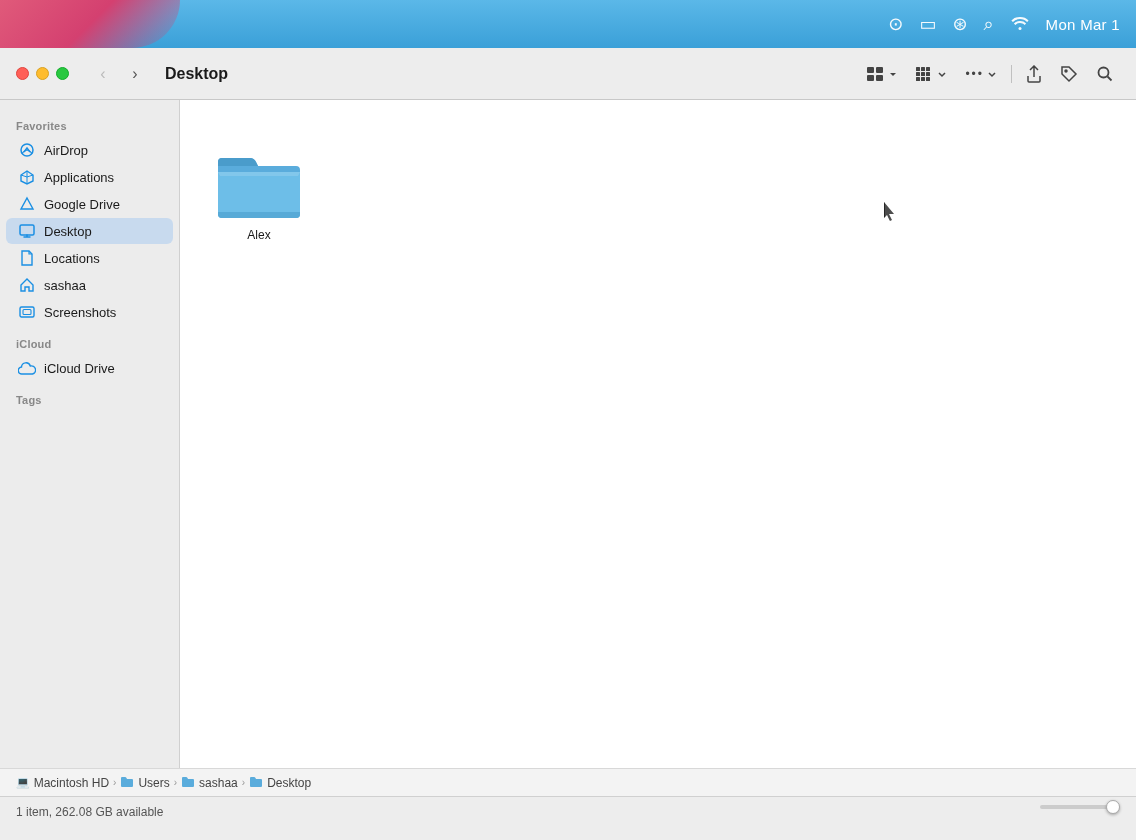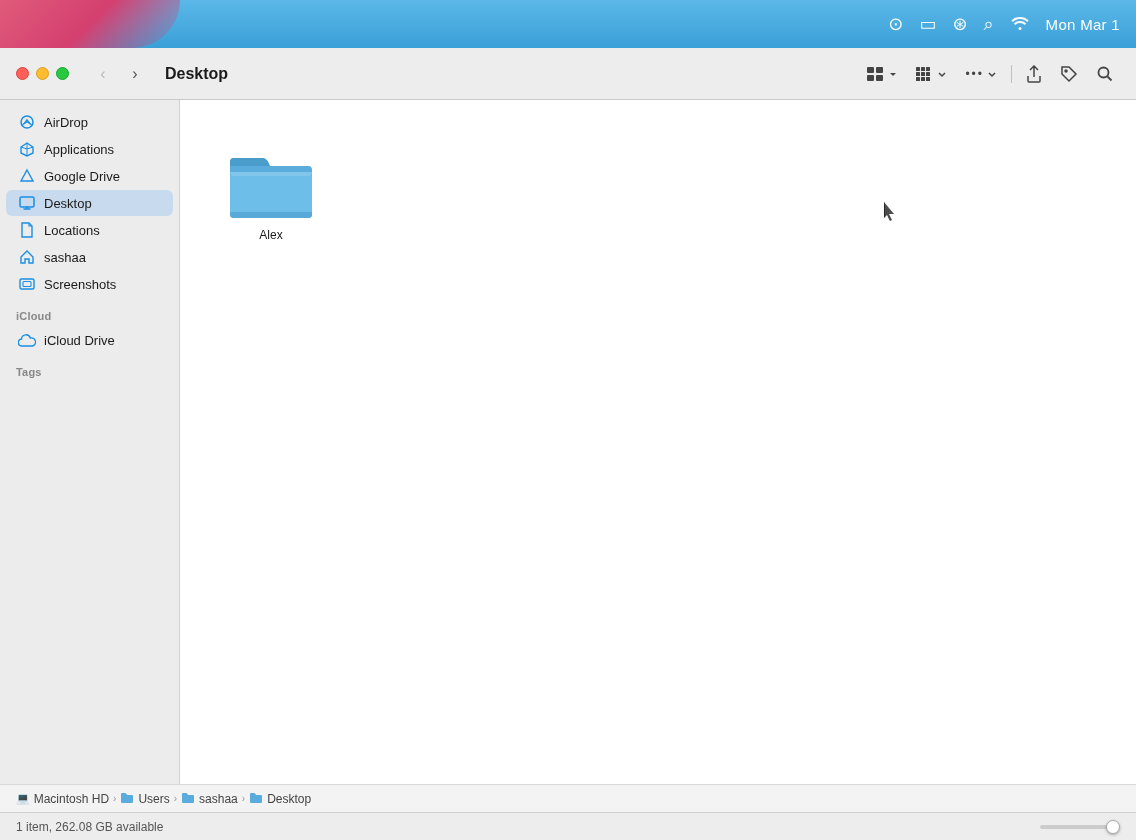--- a/index.html
+++ b/index.html
@@ -171,25 +171,26 @@
 
     
     #main-content {
       flex: 1;
       background: white;
       position: relative;
       overflow: hidden;
     }
 
     #files-area {
-      padding: 36px;
+      padding: 24px;
       display: flex;
       flex-wrap: wrap;
       gap: 10px;
       align-content: flex-start;
+      margin-top: 12px;
     }
 
     .file-item {
       display: flex;
       flex-direction: column;
       align-items: center;
       gap: 6px;
       cursor: pointer;
       padding: 8px;
       border-radius: 8px;
@@ -199,25 +200,24 @@
     .file-label {
       font-size: 12px;
       color: #1a1a1a;
       text-align: center;
       max-width: 100px;
       line-height: 1.3;
     }
 
     
     #status-bar {
-      height: 28px;
+      height: 44px;
       background: rgba(236,236,236,0.95);
       border-top: 1px solid #d0d0d0;
       display: flex;
-      align-items: center;
       justify-content: space-between;
       padding: 8px 16px;
       font-size: 12px;
       color: #555;
     }
 
     
     #breadcrumb-bar {
       height: 28px;
       background: rgba(242,242,242,0.95);
@@ -365,20 +365,21 @@
           <circle cx="7.5" cy="7.5" r="5"></circle>
           <path d="M11.5 11.5l4 4"></path>
         </svg>
       </button>
     </div>
   </div>
 
   <div id="content-area">
 
     <div id="sidebar">
+      <div class="sidebar-section-header">Favorites</div>
 
       <div class="sidebar-item">
         <div class="sidebar-icon">
           <svg width="16" height="16" viewBox="0 0 16 16">
             <circle cx="8" cy="8" r="6" fill="none" stroke="#1a8fe3" stroke-width="1.5"></circle>
             <path d="M5 10 L8 6 L11 10" fill="none" stroke="#1a8fe3" stroke-width="1.5"></path>
             <path d="M3 12 Q4 9 8 8 Q12 9 13 12" fill="none" stroke="#1a8fe3" stroke-width="1.2"></path>
           </svg>
         </div>
         <span>AirDrop</span>

